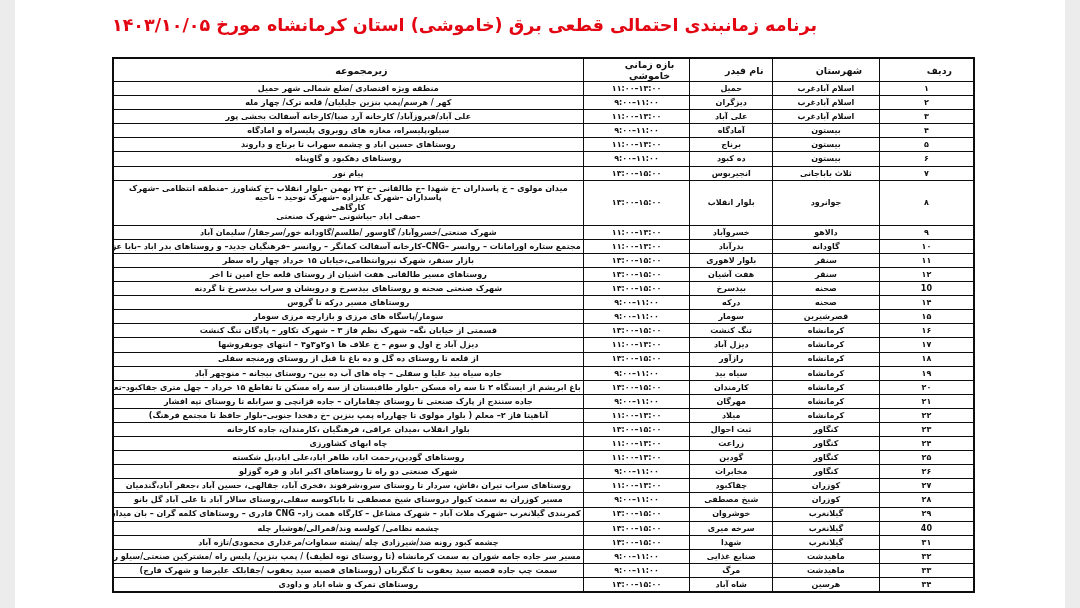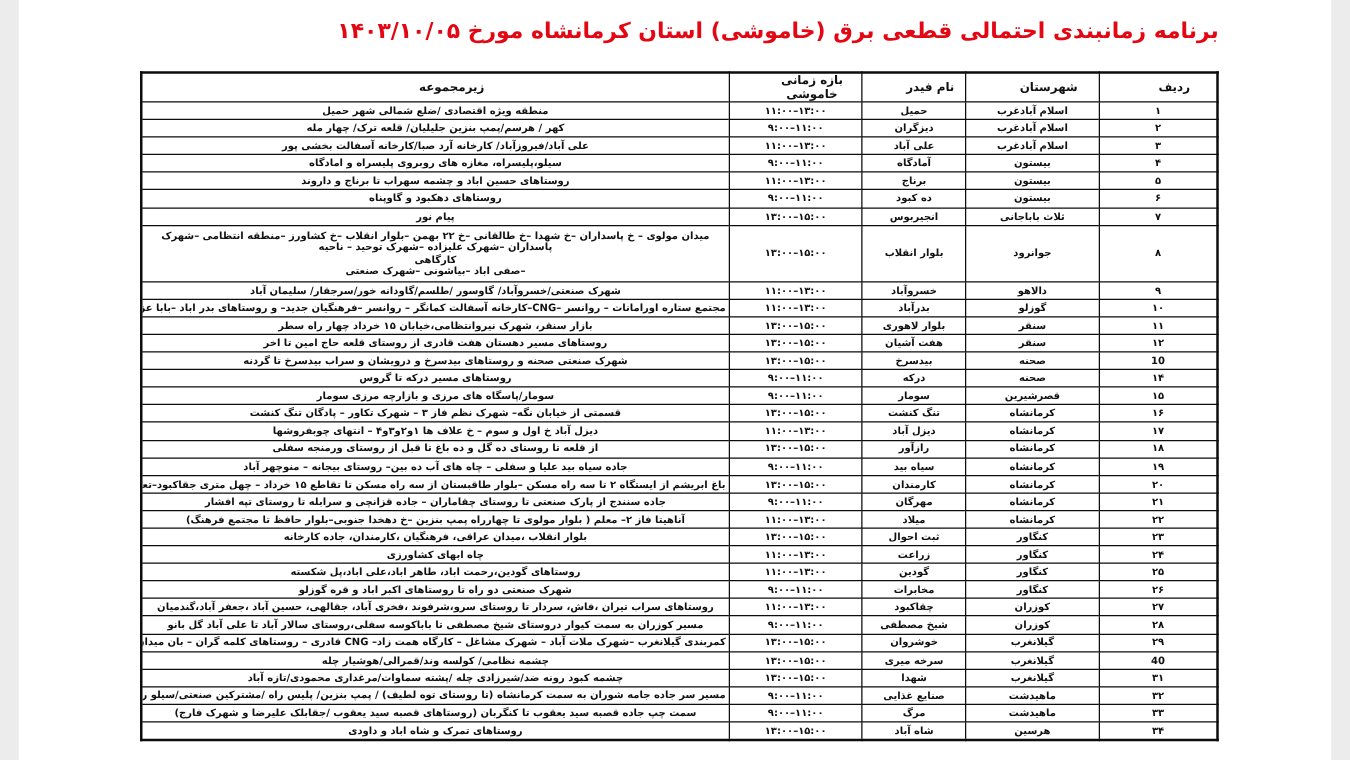--- a/index.html
+++ b/index.html
@@ -6,21 +6,21 @@
   body{
     width:1080px;height:608px;position:relative;overflow:hidden;
     background:#ffffff;
     font-family:"DejaVu Sans","Liberation Sans",sans-serif;
   }
   .side-strip{position:absolute;top:0;bottom:0;width:15px;background:#ececec;}
   .side-strip.left{left:0;}
   .side-strip.right{right:0;}
   .doc-title{
     position:absolute;top:15px;right:105px;width:863px;
-    text-align:right;font-weight:bold;font-size:17.5px;
+    text-align:left;font-weight:bold;font-size:17.5px;
     color:#e30613;letter-spacing:0;
   }
   .table-wrap{position:absolute;top:57px;right:105px;width:863px;}
   table.outage{
     width:100%;border-collapse:collapse;table-layout:fixed;
     border:2px solid #0d0d0d;
   }
   table.outage th, table.outage td{
     border:1.2px solid #0d0d0d;
     text-align:center;vertical-align:middle;
@@ -121,38 +121,38 @@
         </tr>
         <tr>
           <td>۹</td>
           <td>دالاهو</td>
           <td>خسروآباد</td>
           <td><span class="time">۱۱:۰۰–۱۳:۰۰</span></td>
           <td class="detail">شهرک صنعتی/خسروآباد/ گاوسور /طلسم/گاودانه خور/سرجقار/ سلیمان آباد</td>
         </tr>
         <tr>
           <td>۱۰</td>
-          <td>گوزلو</td>
+          <td>گاودانه</td>
           <td>بدرآباد</td>
           <td><span class="time">۱۱:۰۰–۱۳:۰۰</span></td>
           <td class="detail">مجتمع ستاره اورامانات – روانسر –CNG–کارخانه آسفالت کمانگر – روانسر –فرهنگیان جدید– و روستاهای بدر اباد –بابا عزیز –مهران الدین –زیرجویی –کانی کوچکیه و ..</td>
         </tr>
         <tr>
           <td>۱۱</td>
           <td>سنقر</td>
           <td>بلوار لاهوری</td>
           <td><span class="time">۱۳:۰۰–۱۵:۰۰</span></td>
           <td class="detail">بازار سنقر، شهرک نیروانتظامی،خیابان ۱۵ خرداد چهار راه سطر</td>
         </tr>
         <tr>
           <td>۱۲</td>
           <td>سنقر</td>
           <td>هفت آشیان</td>
           <td><span class="time">۱۳:۰۰–۱۵:۰۰</span></td>
-          <td class="detail">روستاهای مسیر دهستان هفت قادری از روستای قلعه حاج امین تا اخر</td>
+          <td class="detail">روستاهای مسیر طالقانی هفت اشیان از روستای قلعه حاج امین تا اخر</td>
         </tr>
         <tr>
           <td>10</td>
           <td>صحنه</td>
           <td>بیدسرخ</td>
           <td><span class="time">۱۳:۰۰–۱۵:۰۰</span></td>
           <td class="detail">شهرک صنعتی صحنه و روستاهای بیدسرخ و درویشان و سراب بیدسرخ تا گردنه</td>
         </tr>
         <tr>
           <td>۱۴</td>

